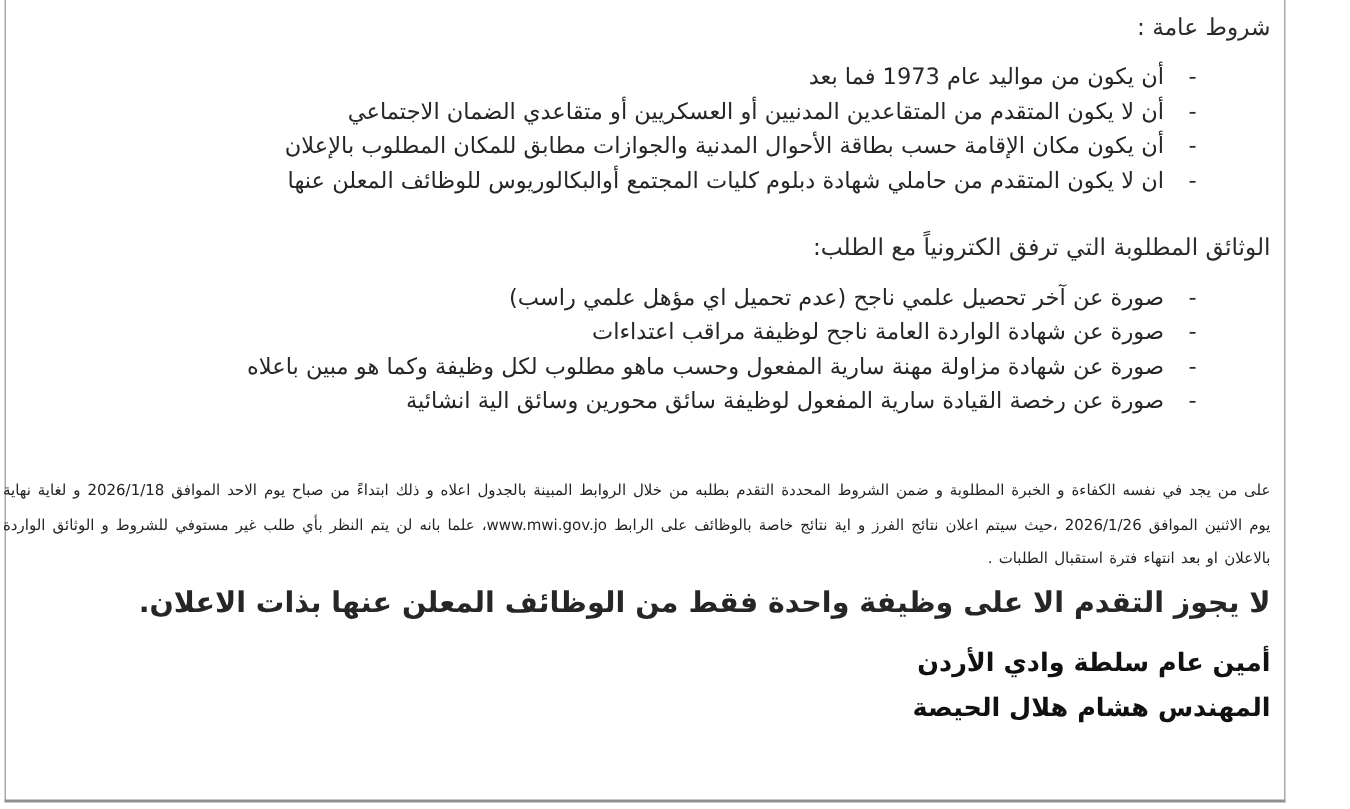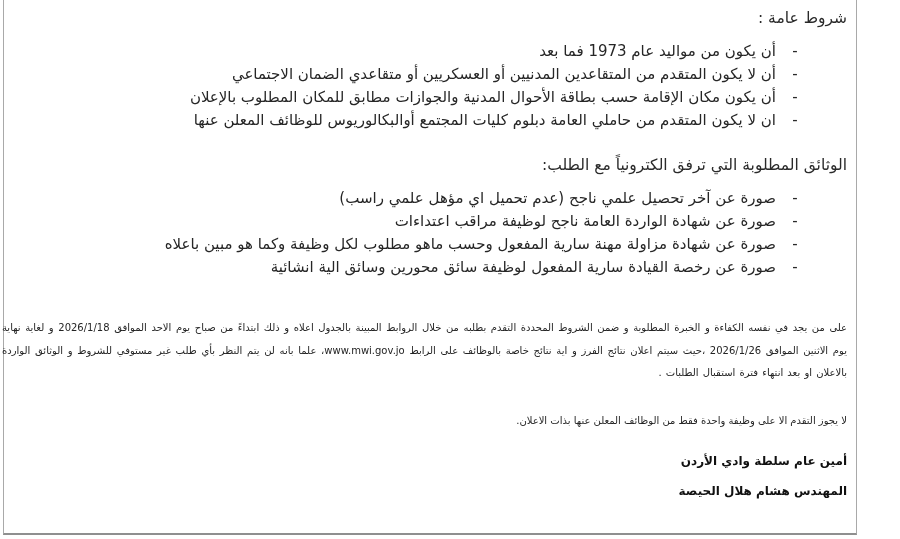--- a/index.html
+++ b/index.html
@@ -61,29 +61,30 @@
   .apply-paragraph {
     margin-top: 38px;
     width: 845px;
     text-align: justify;
     font-size: 10px;
     line-height: 22.5px;
     color: #242424;
     word-spacing: 1px;
   }
   .single-note {
-    margin-top: 25px;
-    font-size: 10px;
+    margin-top: 6px;
+    font-size: 19px;
+    font-weight: bold;
   }
   .signature {
     margin-top: 14px;
     text-align: left;          
     direction: rtl;
     font-weight: bold;
-    font-size: 12px;
+    font-size: 17px;
     line-height: 30px;
     color: #111111;
     padding-left: 668px;       
   }
   .signature .sig-line { white-space: nowrap; text-align: right; }
 </style>
 </head>
 <body>
 
 <div class="page">
@@ -101,21 +102,21 @@
       <div class="list-item">
         <span class="dash">-</span>
         <span class="li-text">أن لا يكون المتقدم من المتقاعدين المدنيين أو العسكريين أو متقاعدي الضمان الاجتماعي</span>
       </div>
       <div class="list-item">
         <span class="dash">-</span>
         <span class="li-text">أن يكون مكان الإقامة حسب بطاقة الأحوال المدنية والجوازات مطابق للمكان المطلوب بالإعلان</span>
       </div>
       <div class="list-item">
         <span class="dash">-</span>
-        <span class="li-text">ان لا يكون المتقدم من حاملي العامة دبلوم كليات المجتمع أوالبكالوريوس للوظائف المعلن عنها</span>
+        <span class="li-text">ان لا يكون المتقدم من حاملي شهادة دبلوم كليات المجتمع أوالبكالوريوس للوظائف المعلن عنها</span>
       </div>
     </div>
 
     <div class="section-heading doc-heading">الوثائق المطلوبة التي ترفق الكترونياً مع الطلب:</div>
 
     <div class="doc-list">
       <div class="list-item">
         <span class="dash">-</span>
         <span class="li-text">صورة عن آخر تحصيل علمي ناجح (عدم تحميل اي مؤهل علمي راسب)</span>
       </div>

